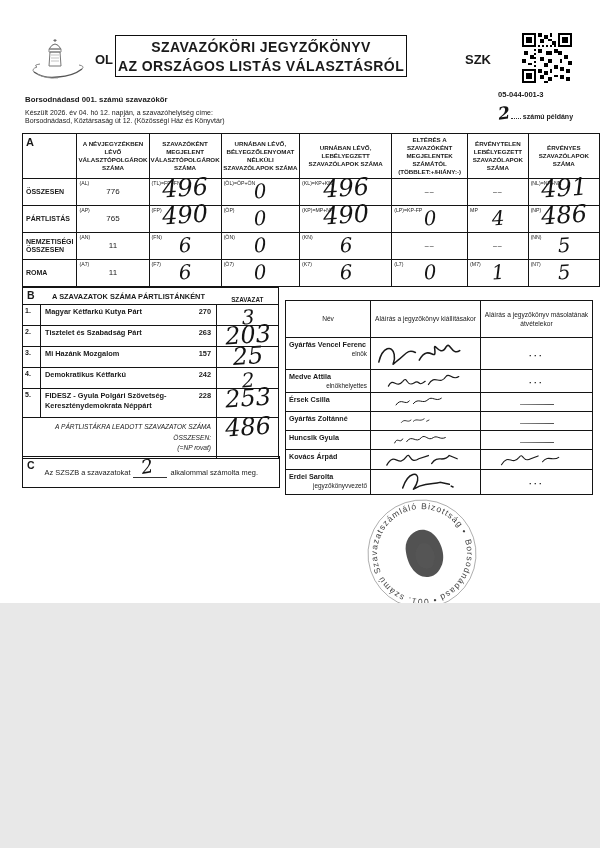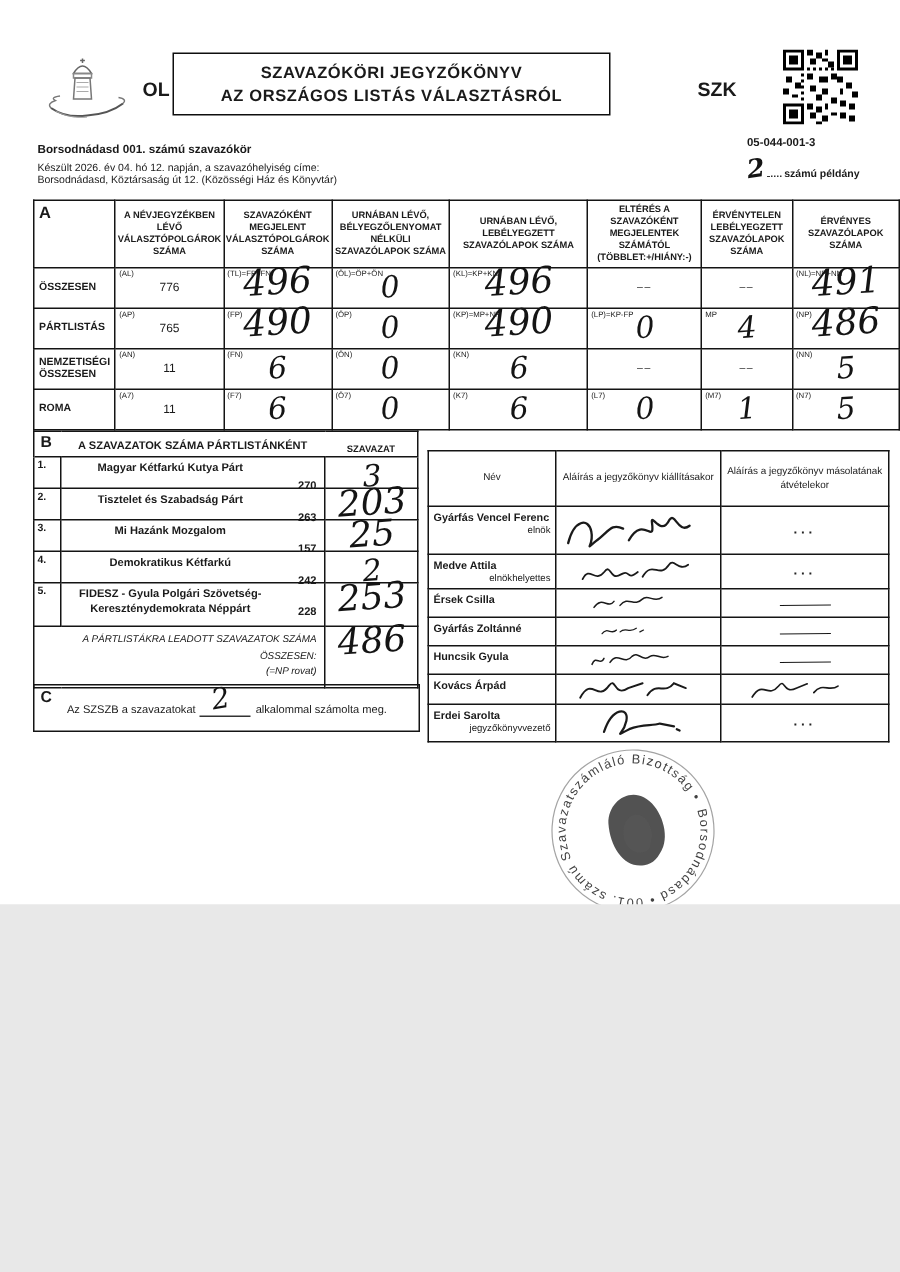--- a/index.html
+++ b/index.html
@@ -4,21 +4,21 @@
 <style>
   html,body{margin:0;padding:0;background:#e8e8e8;}
   .page{position:relative;width:600px;height:603px;background:#fff;margin:0 auto;
         font-family:"Liberation Sans","DejaVu Sans",sans-serif;color:#1a1a1a;overflow:hidden;}
   .abs{position:absolute;}
   
   .hw{font-family:"DejaVu Serif",serif;font-style:italic;color:#141414;}
   
   .title-box{left:115px;top:35px;width:290px;height:40px;border:1.8px solid #0e0e0e;
              display:flex;flex-direction:column;justify-content:center;align-items:center;gap:3px;}
-  .title-box div{font-size:11px;font-weight:bold;letter-spacing:.4px;}
+  .title-box div{font-size:14px;font-weight:bold;letter-spacing:.4px;}
   .code-ol{left:95px;top:52px;font-size:13px;font-weight:bold;}
   .code-szk{left:465px;top:52px;font-size:13px;font-weight:bold;}
   .county{left:25px;top:86px;font-size:7.8px;font-weight:bold;}
   .precinct{left:25px;top:95px;font-size:7.8px;font-weight:bold;}
   .refcode{left:498px;top:90px;width:92px;text-align:left;font-size:7.6px;font-weight:bold;}
   .made{left:25px;top:109px;font-size:7px;}
   .addr{left:25px;top:117px;font-size:7px;}
   .copywrap{left:498px;top:103px;width:95px;font-size:7px;font-weight:bold;}
   .copywrap .hw{font-size:17px;display:inline-block;transform:rotate(-8deg);margin-right:1px;}
   .copydots{display:inline-block;width:10px;border-bottom:1px dotted #333;height:8px;margin-right:2px;}
@@ -37,22 +37,22 @@
        font-size:24px;line-height:1;z-index:3;white-space:nowrap;}
   .hwv.sm{font-size:20px;top:2px;}
   
   .tB{left:22px;top:287px;border-collapse:collapse;table-layout:fixed;}
   .tB td{border:1.3px solid #141414;padding:0;position:relative;vertical-align:top;}
   .tB tr.hd td{border-bottom:none;}
   .tB td.blab{font-size:10.5px;font-weight:bold;padding:1px 4px;border-right:none;}
   .tB td.btitle{font-size:7.4px;font-weight:bold;text-align:center;border-left:none;border-right:none;vertical-align:middle;}
   .tB td.bszav{font-size:6.3px;font-weight:bold;text-align:center;vertical-align:bottom;border-left:none;padding-bottom:1px;}
   .tB td.bnum{font-size:7px;font-weight:bold;padding:2px 2px;}
-  .tB td.bname{font-size:7.4px;font-weight:bold;padding:2px 34px 2px 4px;line-height:1.3;text-align:center;}
-  .listno{position:absolute;right:5px;top:14px;font-size:7.4px;font-weight:bold;}
+  .tB td.bname{font-size:7.4px;font-weight:bold;padding:2px 34px 2px 4px;line-height:1.3;}
+  .listno{position:absolute;right:5px;top:2px;font-size:7.4px;font-weight:bold;}
   .tB td.bvote{text-align:center;}
   .tB td.bfootl{font-size:6.6px;font-style:italic;text-align:right;padding:4px 5px;line-height:1.6;}
   .tB td.bfootl span{display:block;}
   
   .boxC{left:22px;top:456px;width:256px;height:30px;border:1.4px solid #141414;
         display:flex;align-items:center;font-size:7.4px;}
   .clab{font-size:10.5px;font-weight:bold;margin:2px 10px 0 4px;align-self:flex-start;}
   .cblank{display:inline-block;width:34px;border-bottom:1px solid #333;height:10px;margin:0 3px;position:relative;}
   .cblank .hw{position:absolute;left:8px;top:-12px;font-size:19px;transform:rotate(-10deg);}
   

